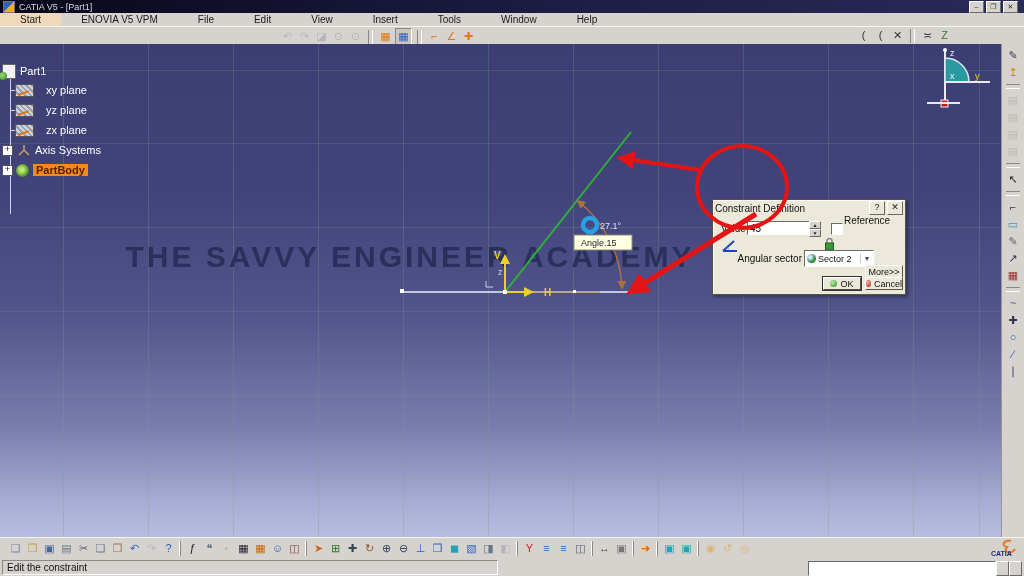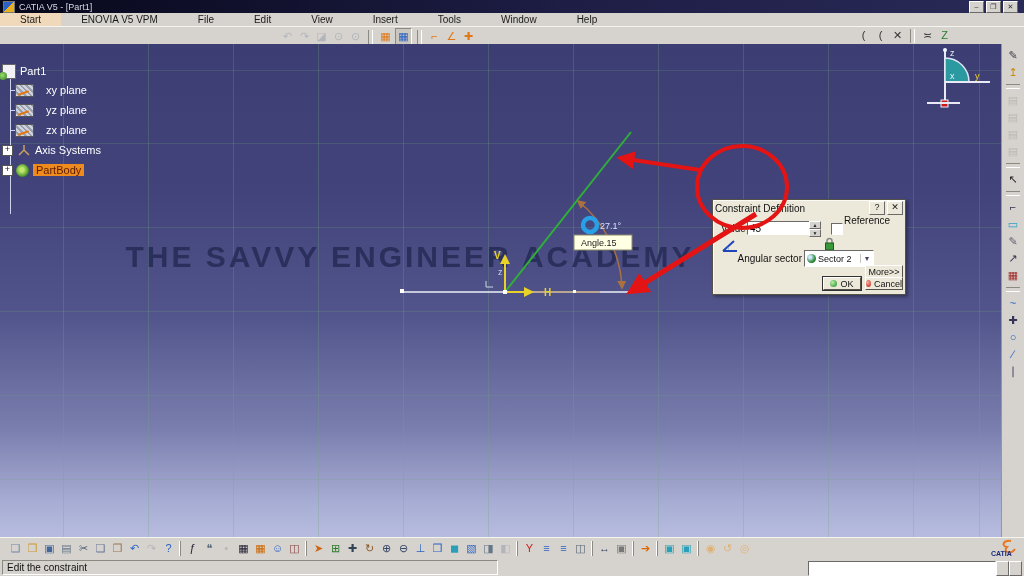--- a/index.html
+++ b/index.html
@@ -54,21 +54,21 @@
   
   .tree{position:absolute;left:2px;top:18px;z-index:10;color:#fff;font-size:11px;}
   .tree-line{position:absolute;left:8px;top:16px;height:136px;
     border-left:1px solid rgba(230,235,255,.85);}
   .trow{position:relative;height:20px;display:flex;align-items:center;}
   .trow.root{height:18px;}
   .trow.child{padding-left:13px;gap:8px;}
   .trow.child::before{content:"";position:absolute;left:8px;top:10px;width:8px;height:1px;
     background:rgba(230,235,255,.85);}
   .tlabel{margin-left:4px;white-space:nowrap;}
-  .tlabel.hl{background:#ef8a1d;color:#5a1d00;font-weight:normal;padding:0 3px;}
+  .tlabel.hl{background:#ef8a1d;color:#5a1d00;font-weight:bold;padding:0 3px;}
   .expander{width:9px;height:9px;background:#fff;border:1px solid #555;color:#222;
     font-size:9px;line-height:7px;text-align:center;margin-right:3px;flex:0 0 auto;}
   .part-icon{width:12px;height:13px;background:#f2f2f6;border:1px solid #666;
     position:relative;flex:0 0 auto;}
   .part-icon::before{content:"";position:absolute;left:-4px;bottom:-2px;width:8px;height:8px;
     border-radius:50%;background:radial-gradient(circle at 40% 40%,#9be06a,#2f7a22);}
   .plane-icon{width:17px;height:11px;flex:0 0 auto;border:1px solid #555;
     background:repeating-linear-gradient(45deg,#cfd3dd 0 2px,#9aa0ad 2px 4px);
     position:relative;}
   .plane-icon::after{content:"";position:absolute;left:2px;top:7px;width:11px;height:2px;

